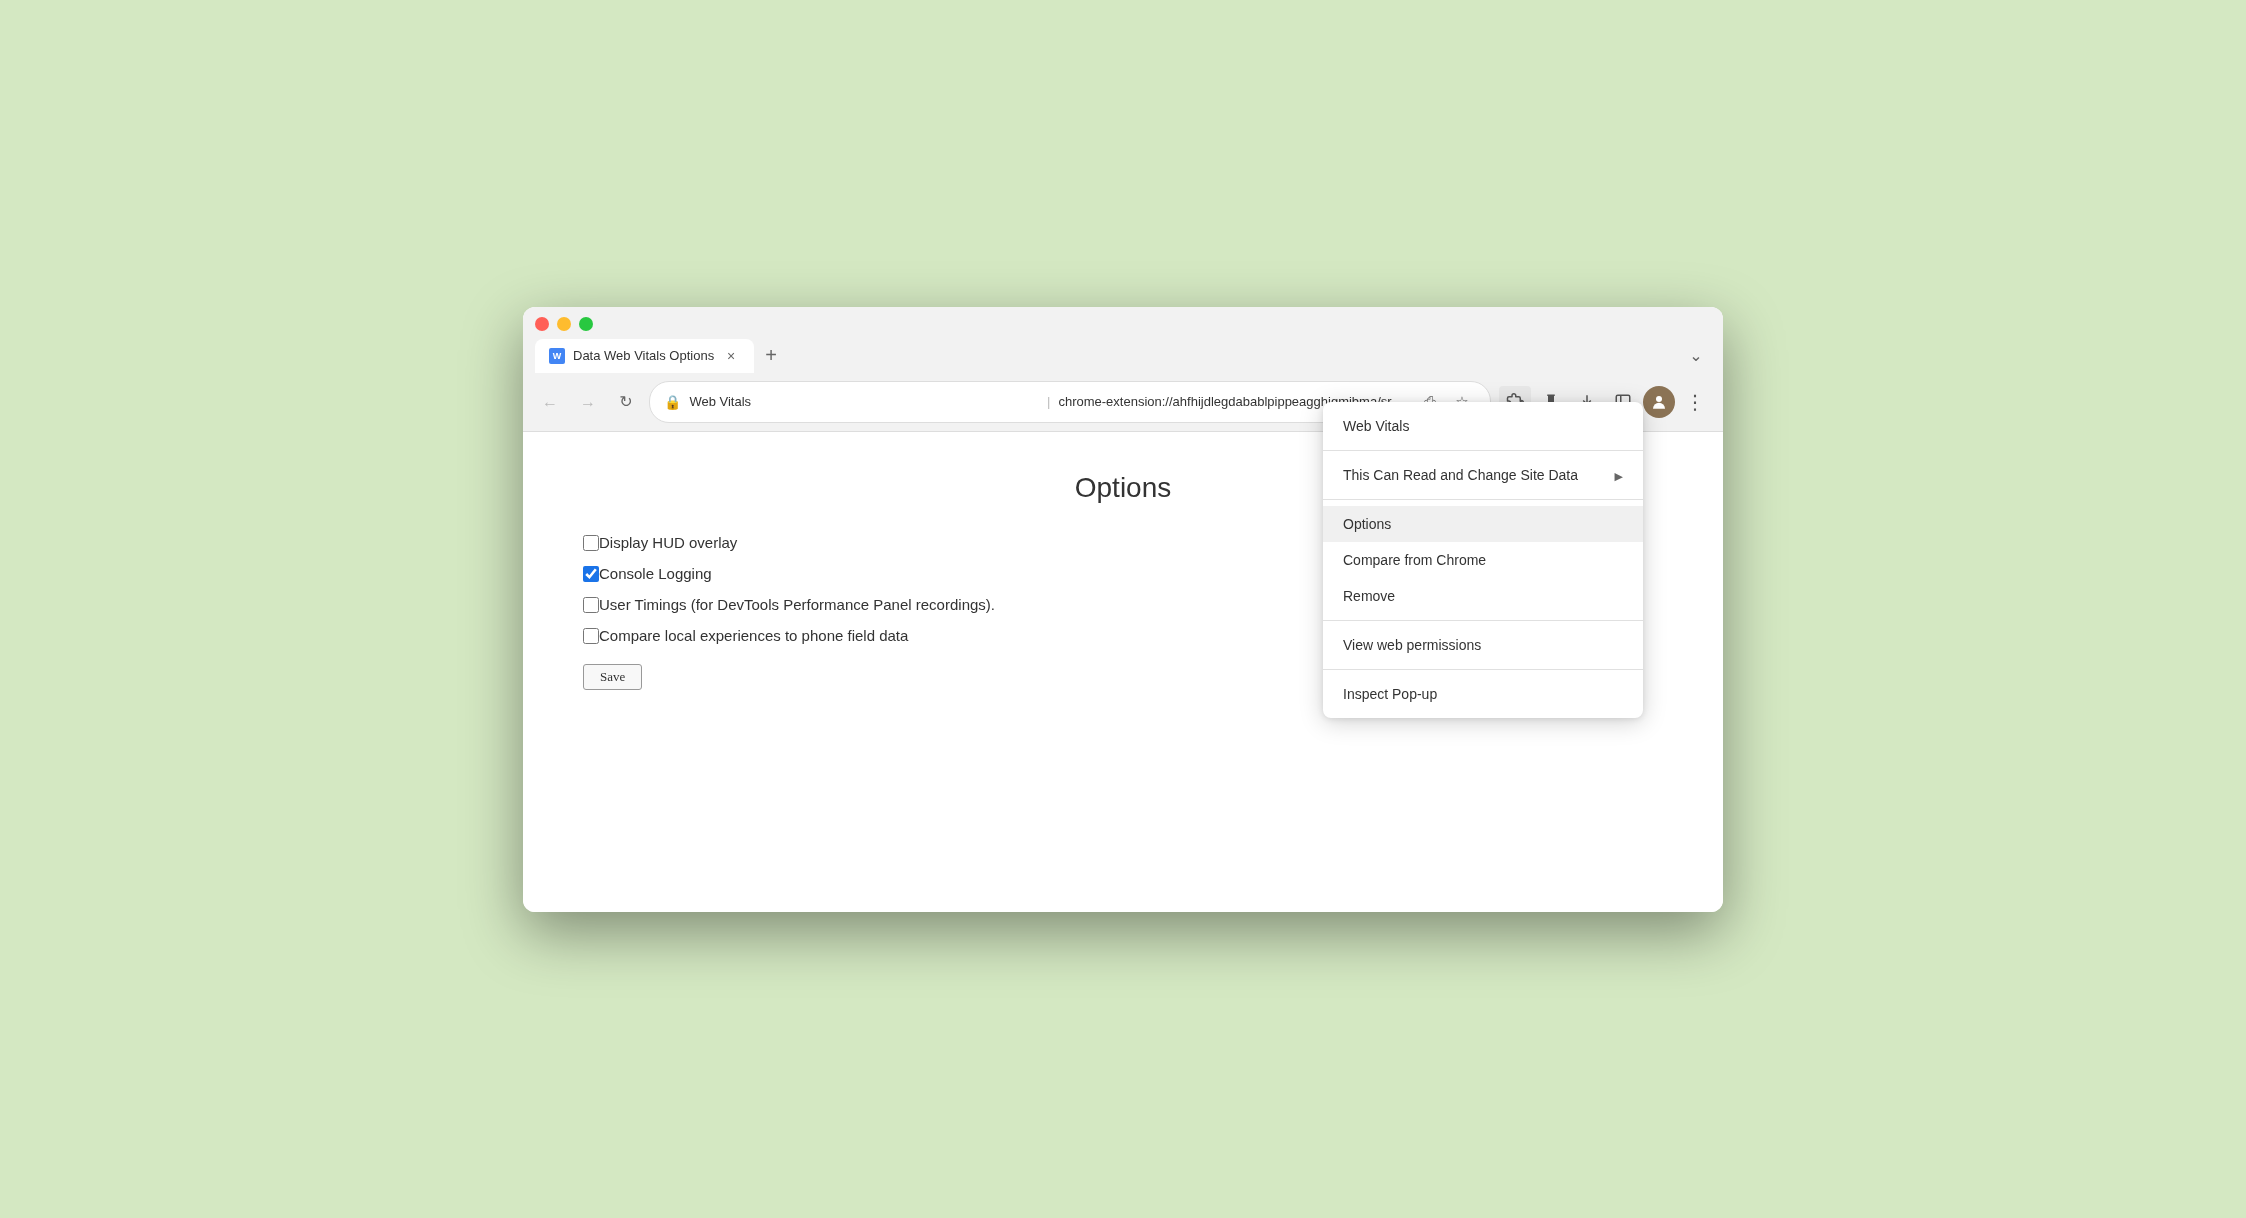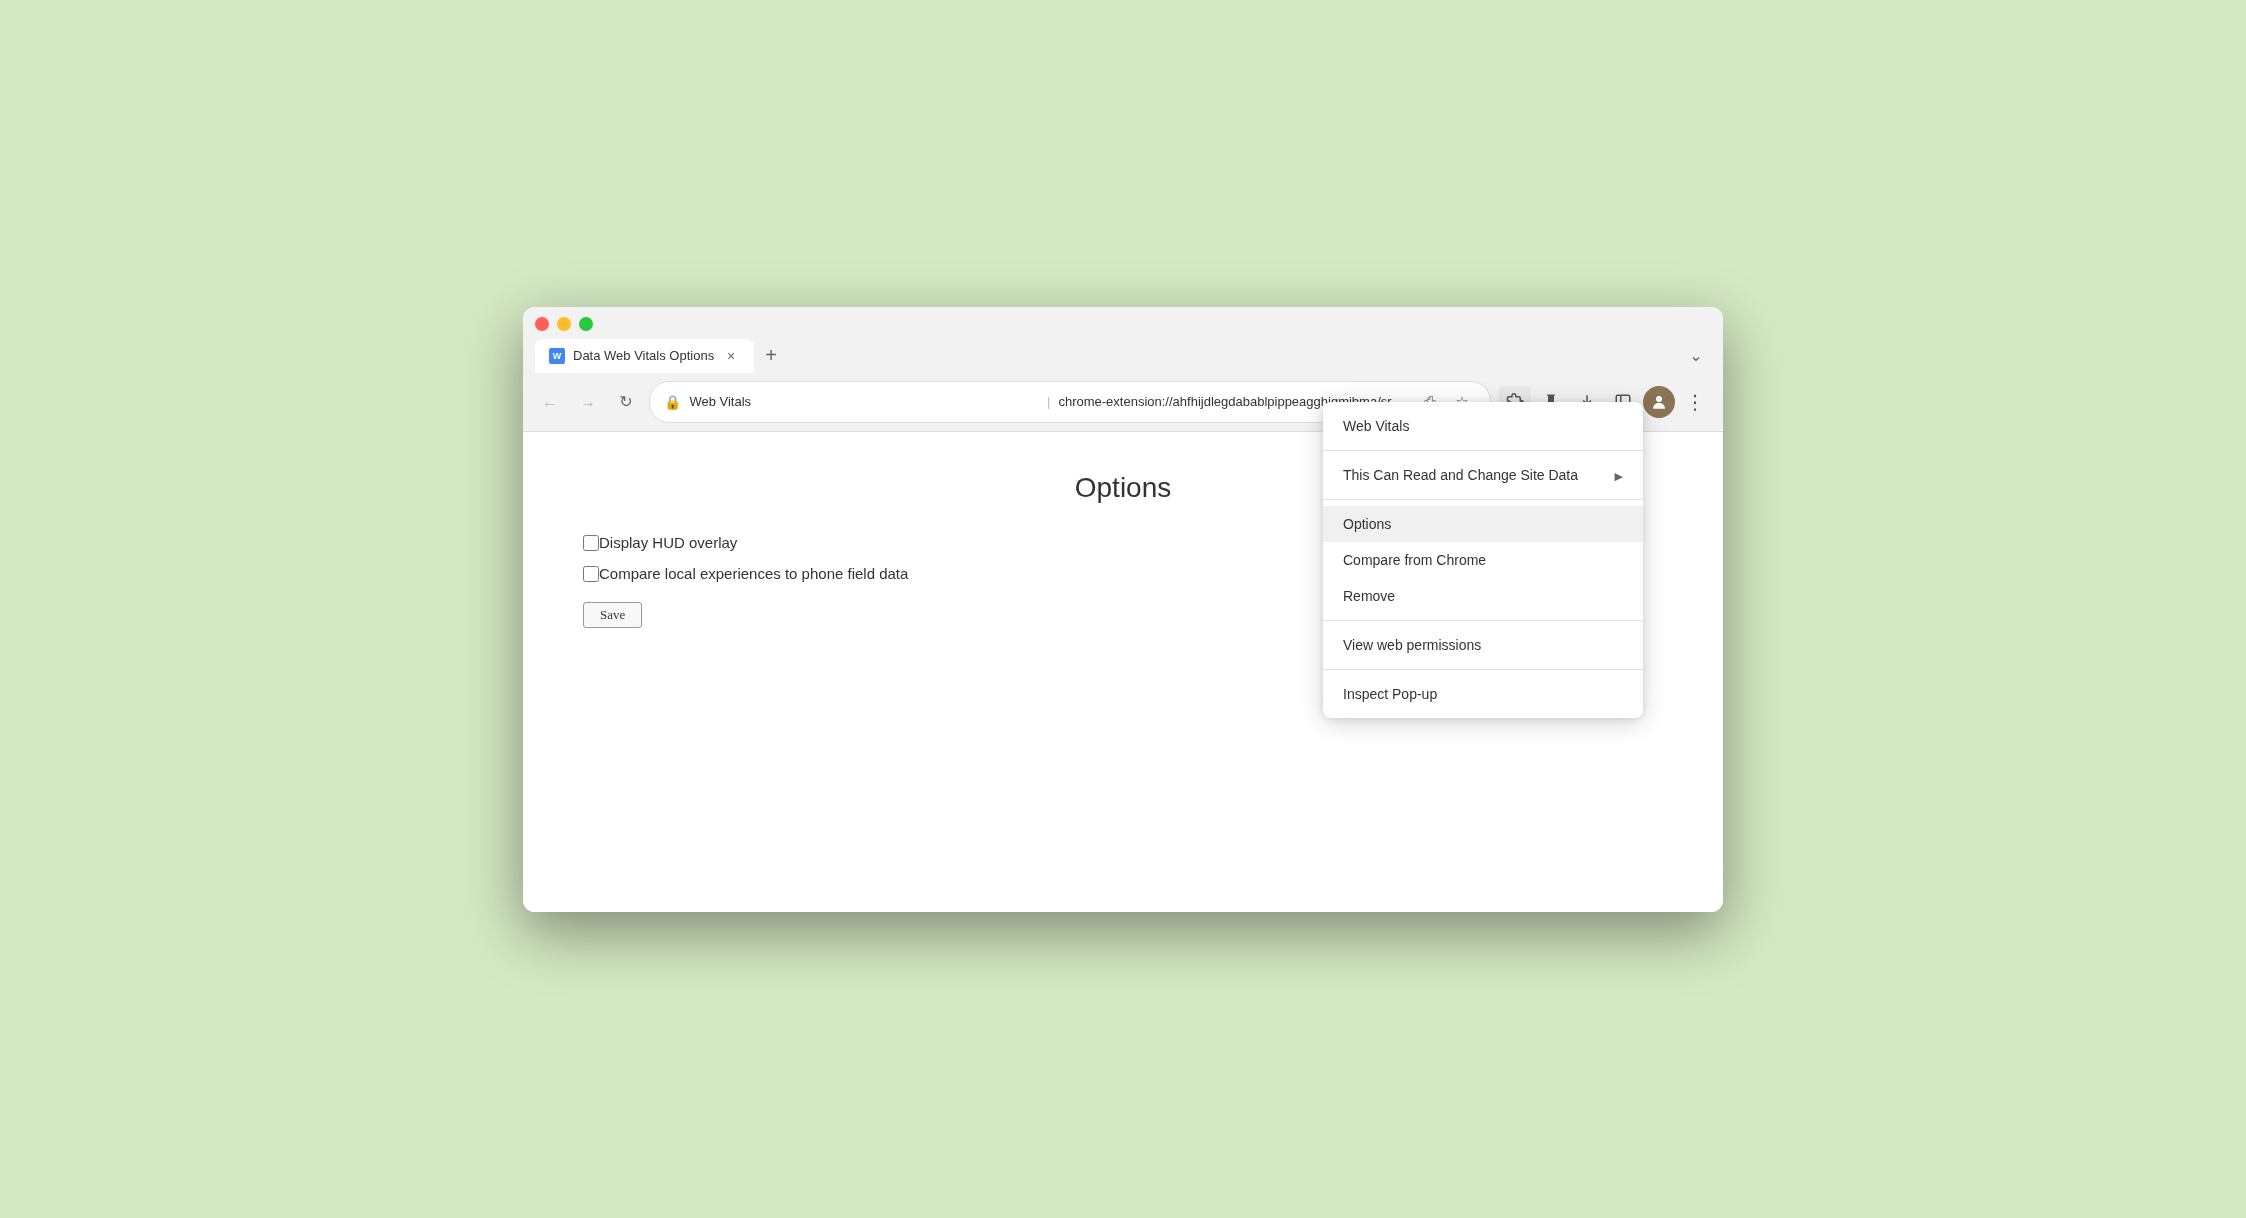--- a/index.html
+++ b/index.html
@@ -417,20 +417,28 @@
 
   <div class="page-content">
     <h1 class="page-title">Options</h1>
 
     <ul class="options-list">
       <li class="option-item">
         <input type="checkbox" id="hud" style="">
         <label for="hud">Display HUD overlay</label>
       </li>
       <li class="option-item">
+        <input type="checkbox" id="console" checked="" style="">
+        <label for="console">Console Logging</label>
+      </li>
+      <li class="option-item">
+        <input type="checkbox" id="timings" style="">
+        <label for="timings">User Timings (for DevTools Performance Panel recordings).</label>
+      </li>
+      <li class="option-item">
         <input type="checkbox" id="compare" style="">
         <label for="compare">Compare local experiences to phone field data</label>
       </li>
     </ul>
 
     <button class="save-btn">Save</button>
   </div>
 
   <div class="context-menu">
     <div class="menu-item">

